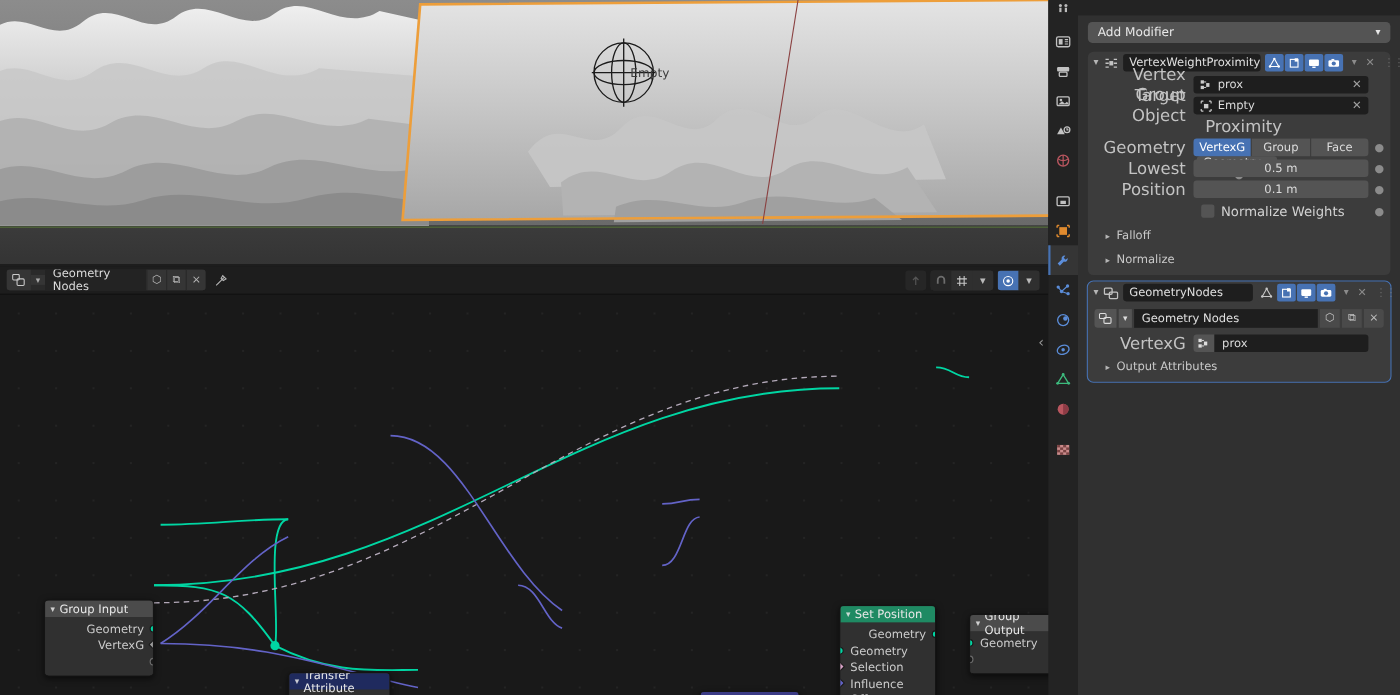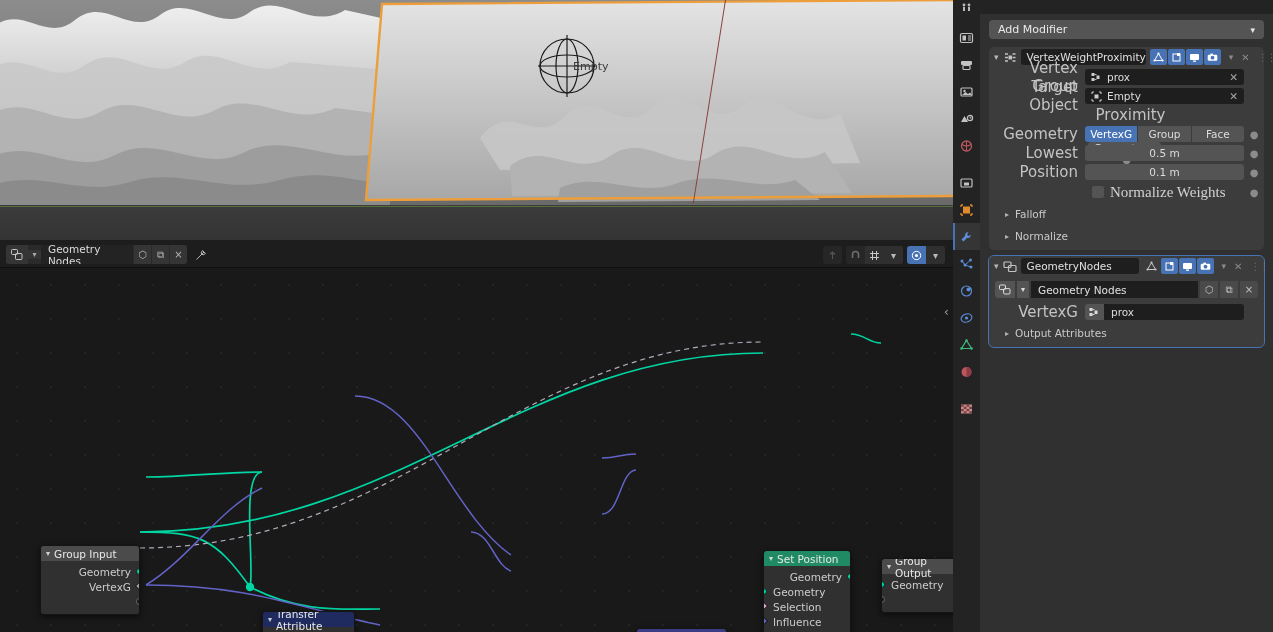--- a/index.html
+++ b/index.html
@@ -138,21 +138,21 @@
   .pdot { width:12px; text-align:center; color:#8b8b8b; font-size:10px; margin-left:4px;}
   .segctl { flex:1; display:flex; gap:1px; height:16px; }
   .segctl > div { flex:1; background:#545454; display:flex; align-items:center;
     justify-content:center; font-size:10.5px; color:#dcdcdc; }
   .segctl > div:first-child { border-radius:3px 0 0 3px; }
   .segctl > div:last-child { border-radius:0 3px 3px 0; }
   .segctl > div.sel { background:#4772b3; color:#fff; }
   .chkrow { display:flex; align-items:center; height:18px; margin:2px 0; padding-right:4px;}
   .chkrow .sp { width:103px; }
   .chkbox { width:12px; height:12px; background:#545454; border-radius:2px; }
-  .chklab { font-size:15px; color:#d2d2d2; margin-left:6px;font-family:Liberation Serif, serif; }
+  .chklab { font-size:12px; color:#d2d2d2; margin-left:6px; }
   .subpanel { display:flex; align-items:center; gap:6px; height:22px; padding-left:16px;
     font-size:10.5px; color:#c9c9c9; }
   .subpanel .ar { font-size:8px; color:#b5b5b5; }
   .ngblock { margin:4px 6px 2px 6px; }
   .ngrow { display:flex; align-items:center; gap:2px; height:19px; }
   .ng-idicon { width:20px;height:17px;background:#545454;border-radius:3px 0 0 3px;
     display:flex;align-items:center;justify-content:center; }
   .ng-chev { width:12px;height:17px;background:#545454;display:flex;align-items:center;
     justify-content:center;font-size:8px;color:#ddd; }
   .ng-name { flex:1;height:17px;background:#1e1e1e;display:flex;align-items:center;

